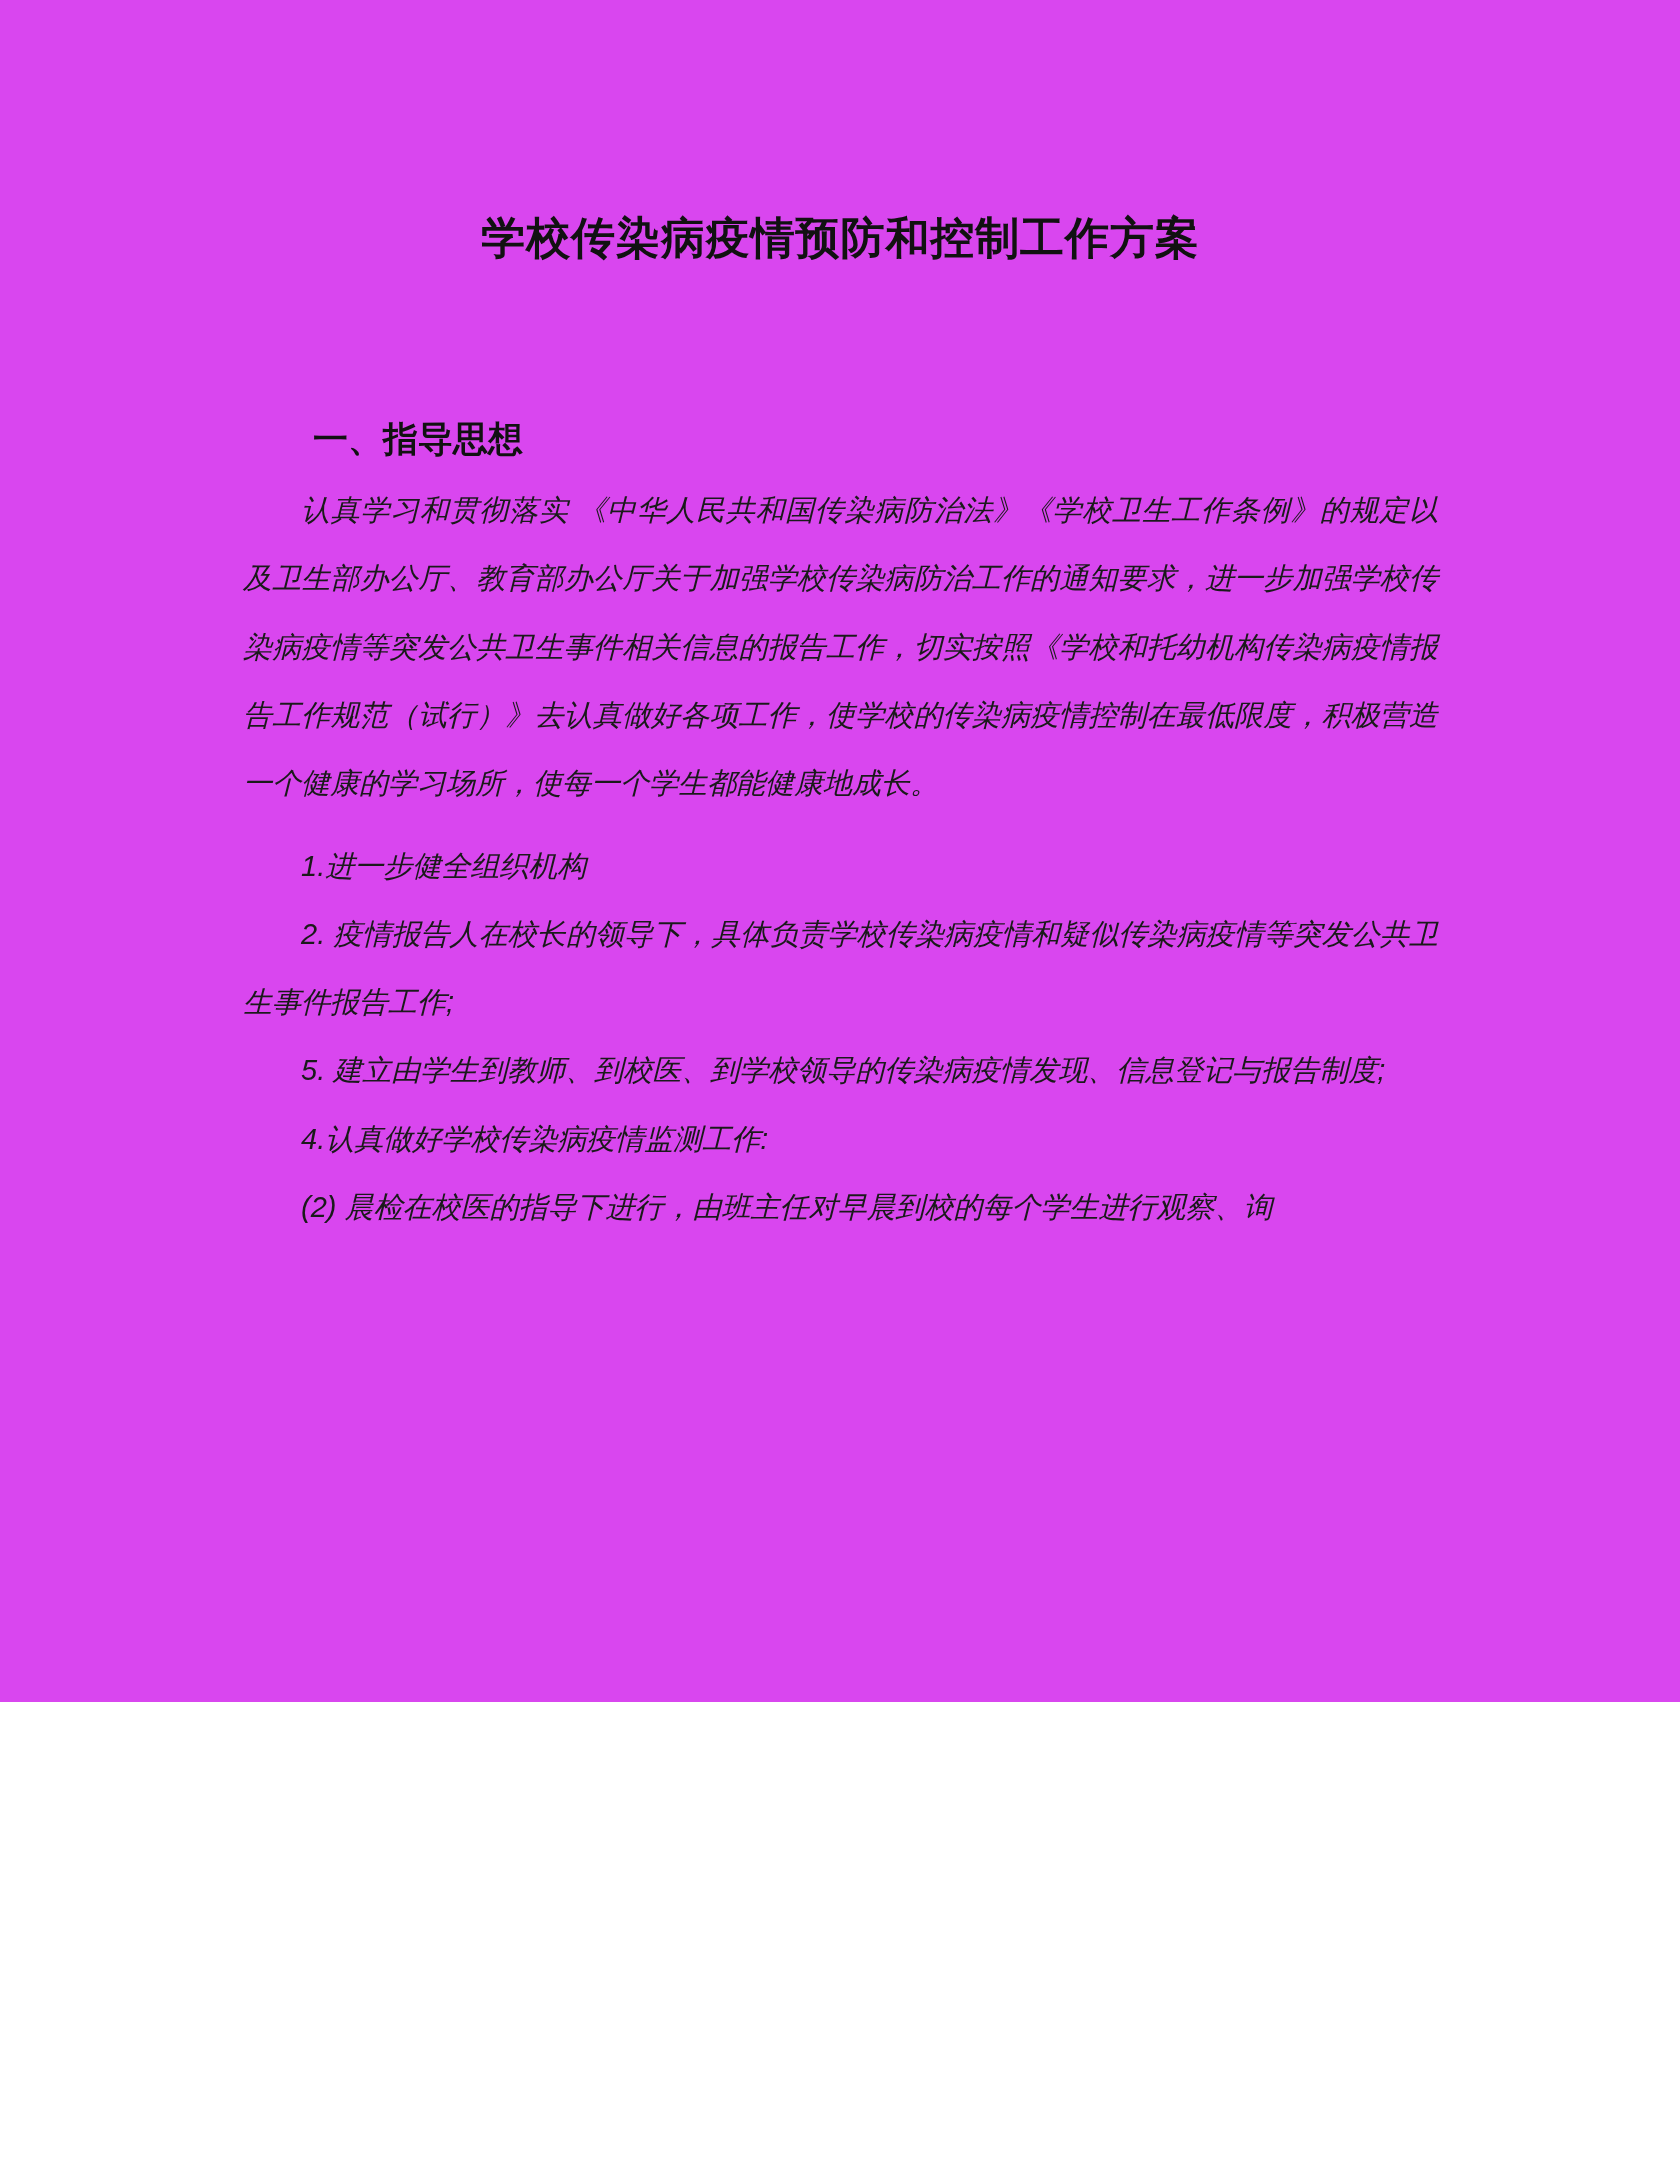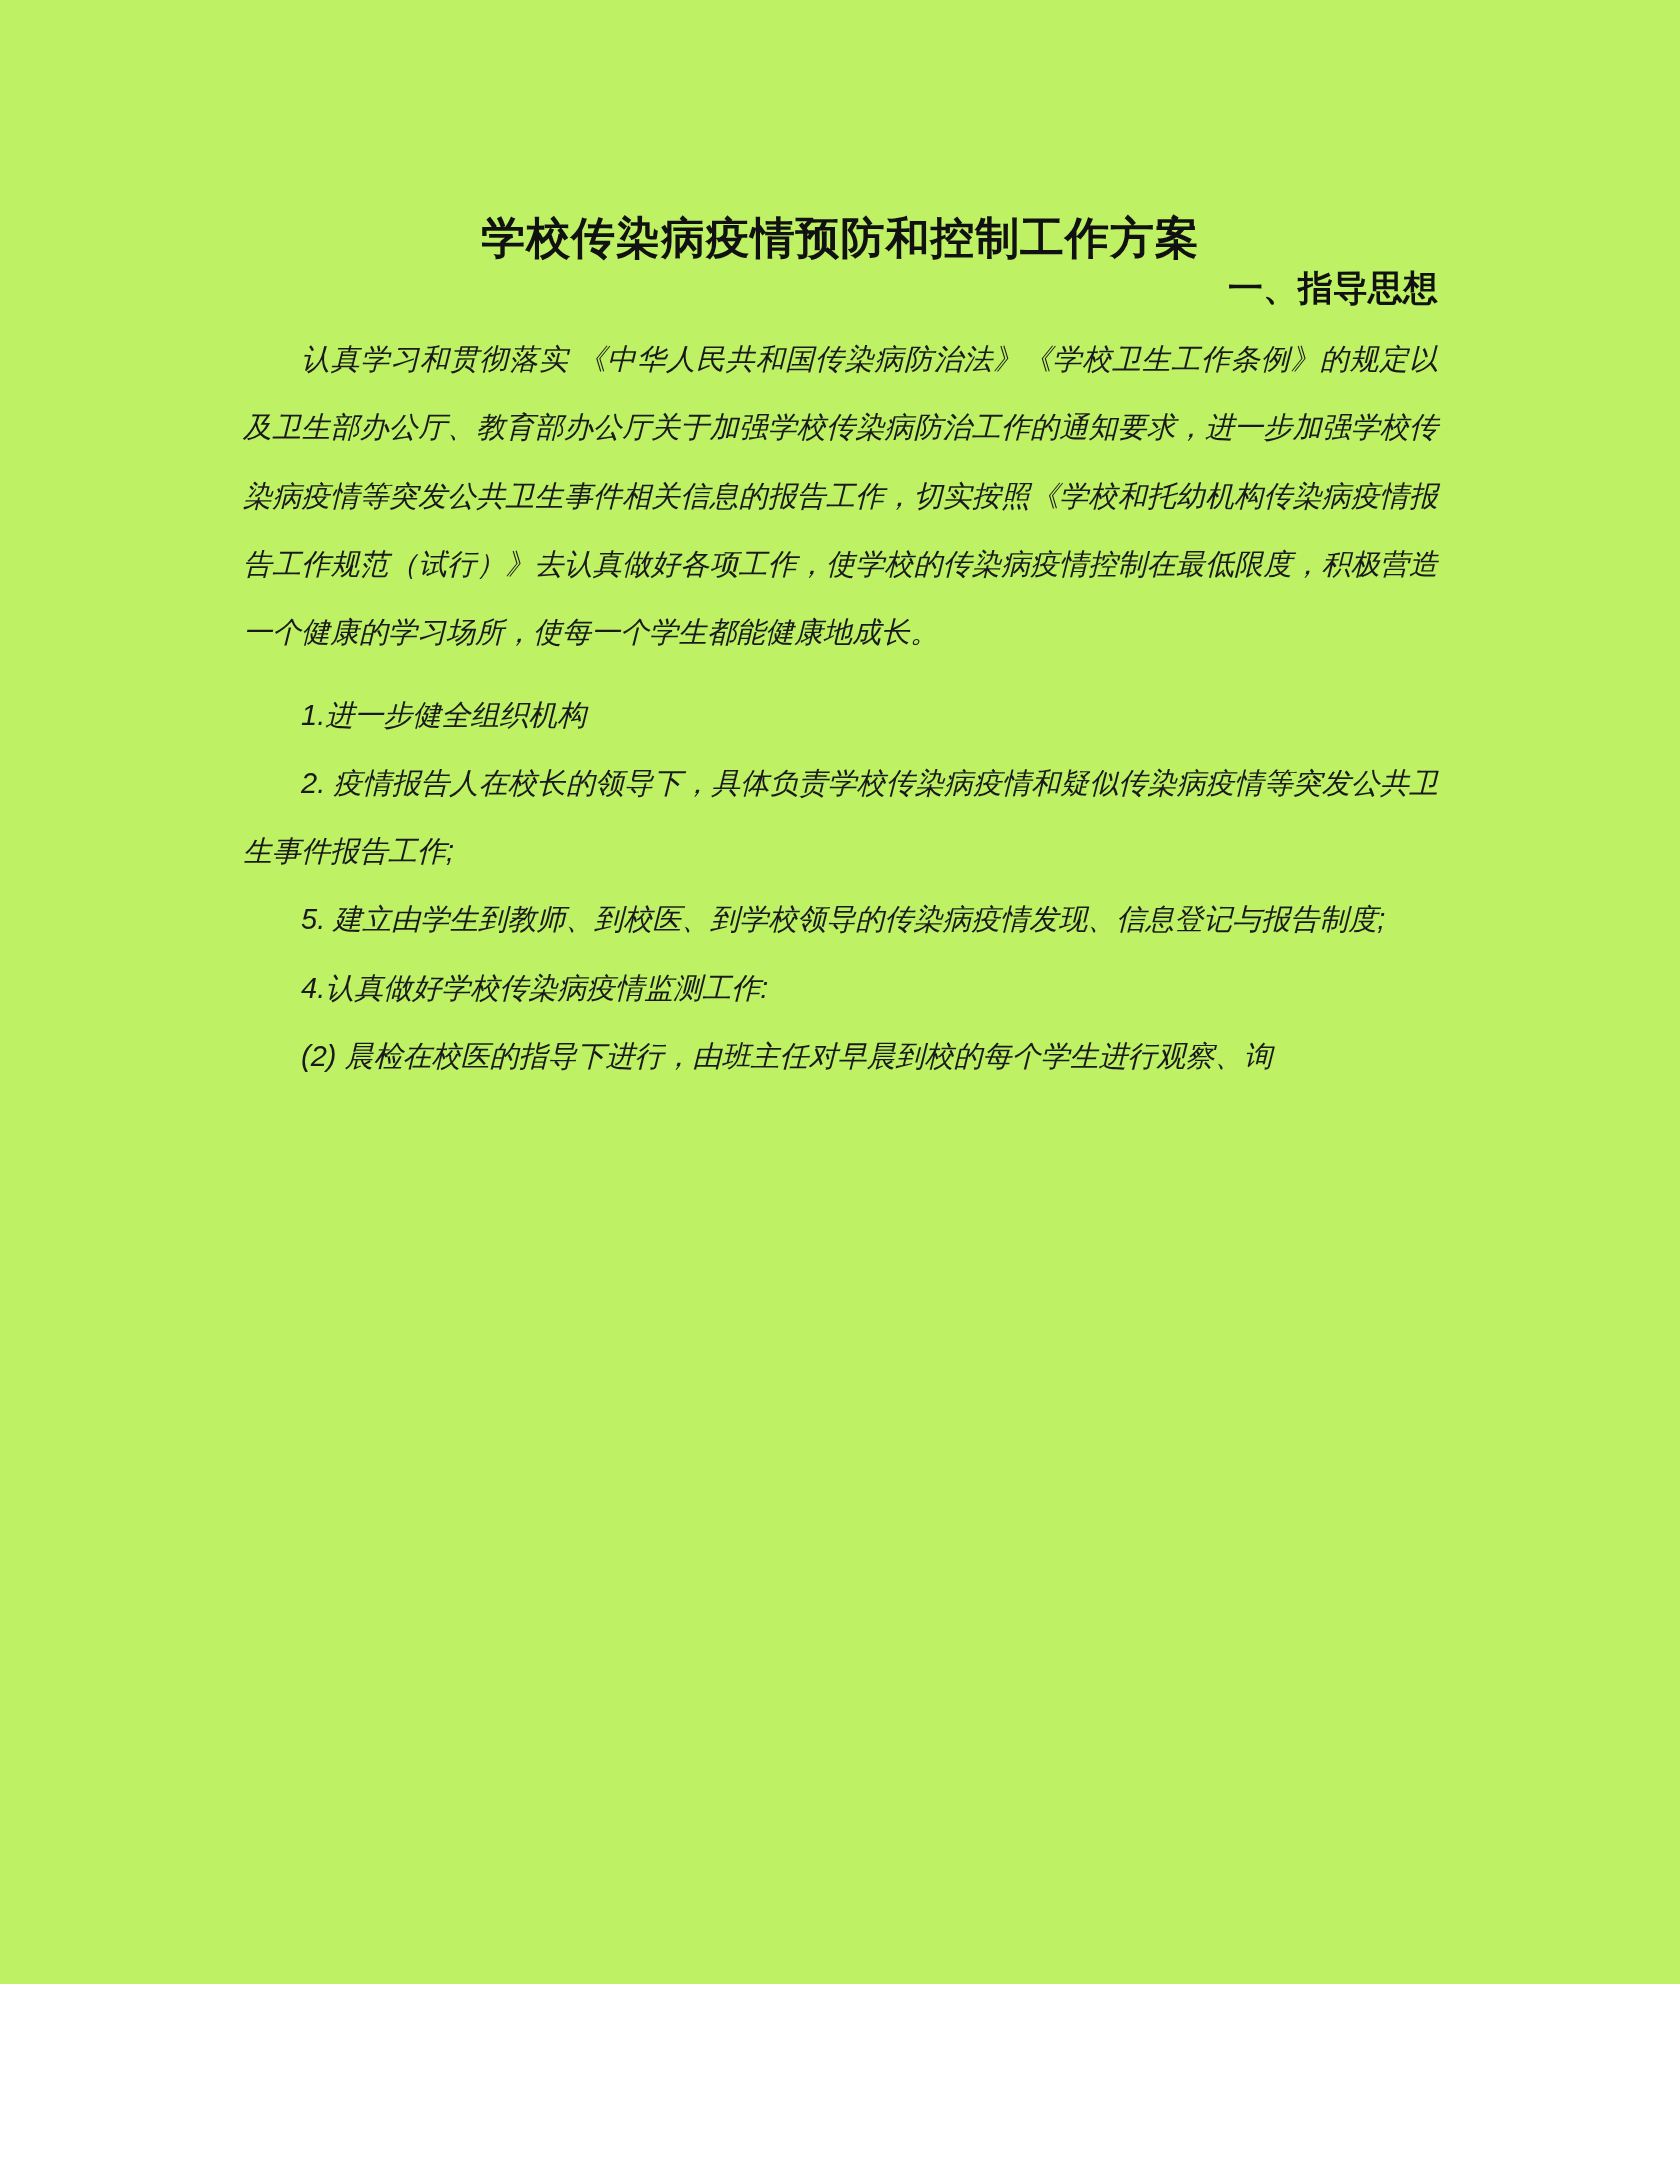--- a/index.html
+++ b/index.html
@@ -3,23 +3,23 @@
 <meta charset="utf-8">
 <style>
   html, body {
     margin: 0;
     padding: 0;
     background: #ffffff;
   }
   .page {
     position: relative;
     width: 1681px;
-    height: 1984px;
+    height: 1702px;
     margin: 0 auto;
-    background: #bef264;
+    background: #d946ef;
     box-sizing: border-box;
     padding: 212px 243px 0 243px;
     font-family: "Liberation Sans", "DejaVu Sans", sans-serif;
     color: #161616;
     overflow: hidden;
   }
   .doc-title {
     margin: 0;
     font-size: 44px;
     line-height: 1.2;
@@ -30,21 +30,21 @@
   }
   .doc-heading {
     margin: 0;
     font-size: 35px;
     line-height: 1.3;
     font-weight: 700;
     color: #111111;
     text-indent: 2em;
   }
   .doc-heading.first {
-    text-align: right;
+    margin-top: 151px;
   }
   .doc-heading.second {
     margin-top: 121px;
   }
   .doc-para {
     margin: 0;
     font-size: 29px;
     line-height: 2.35;
     font-weight: 400;
     text-indent: 2em;

